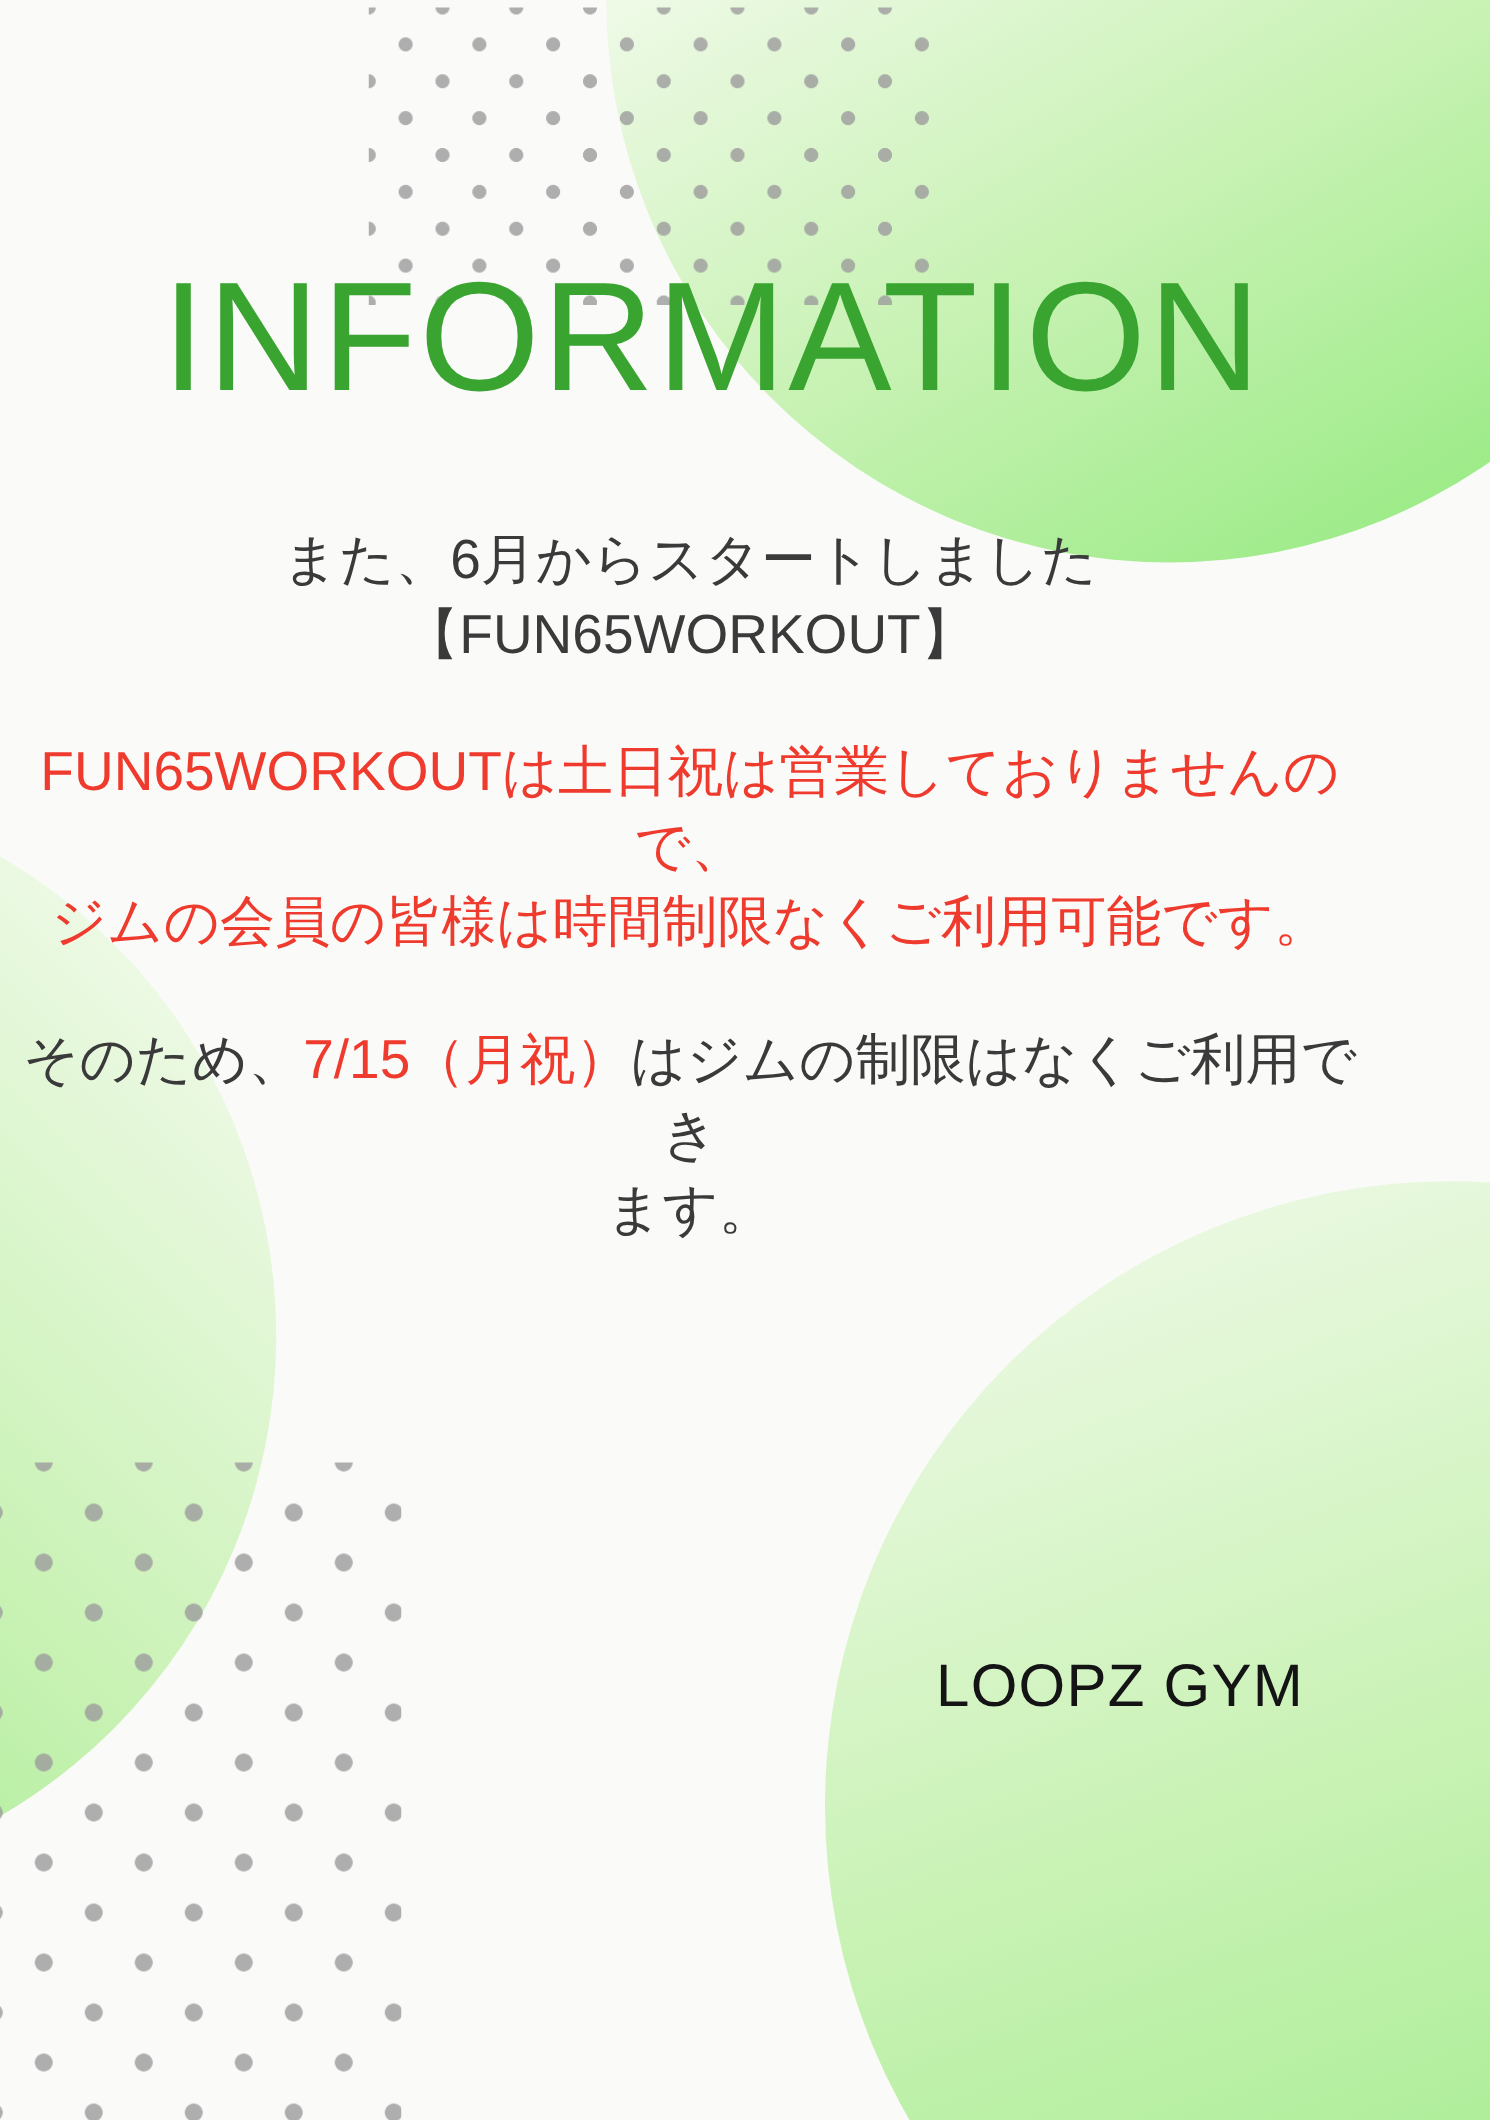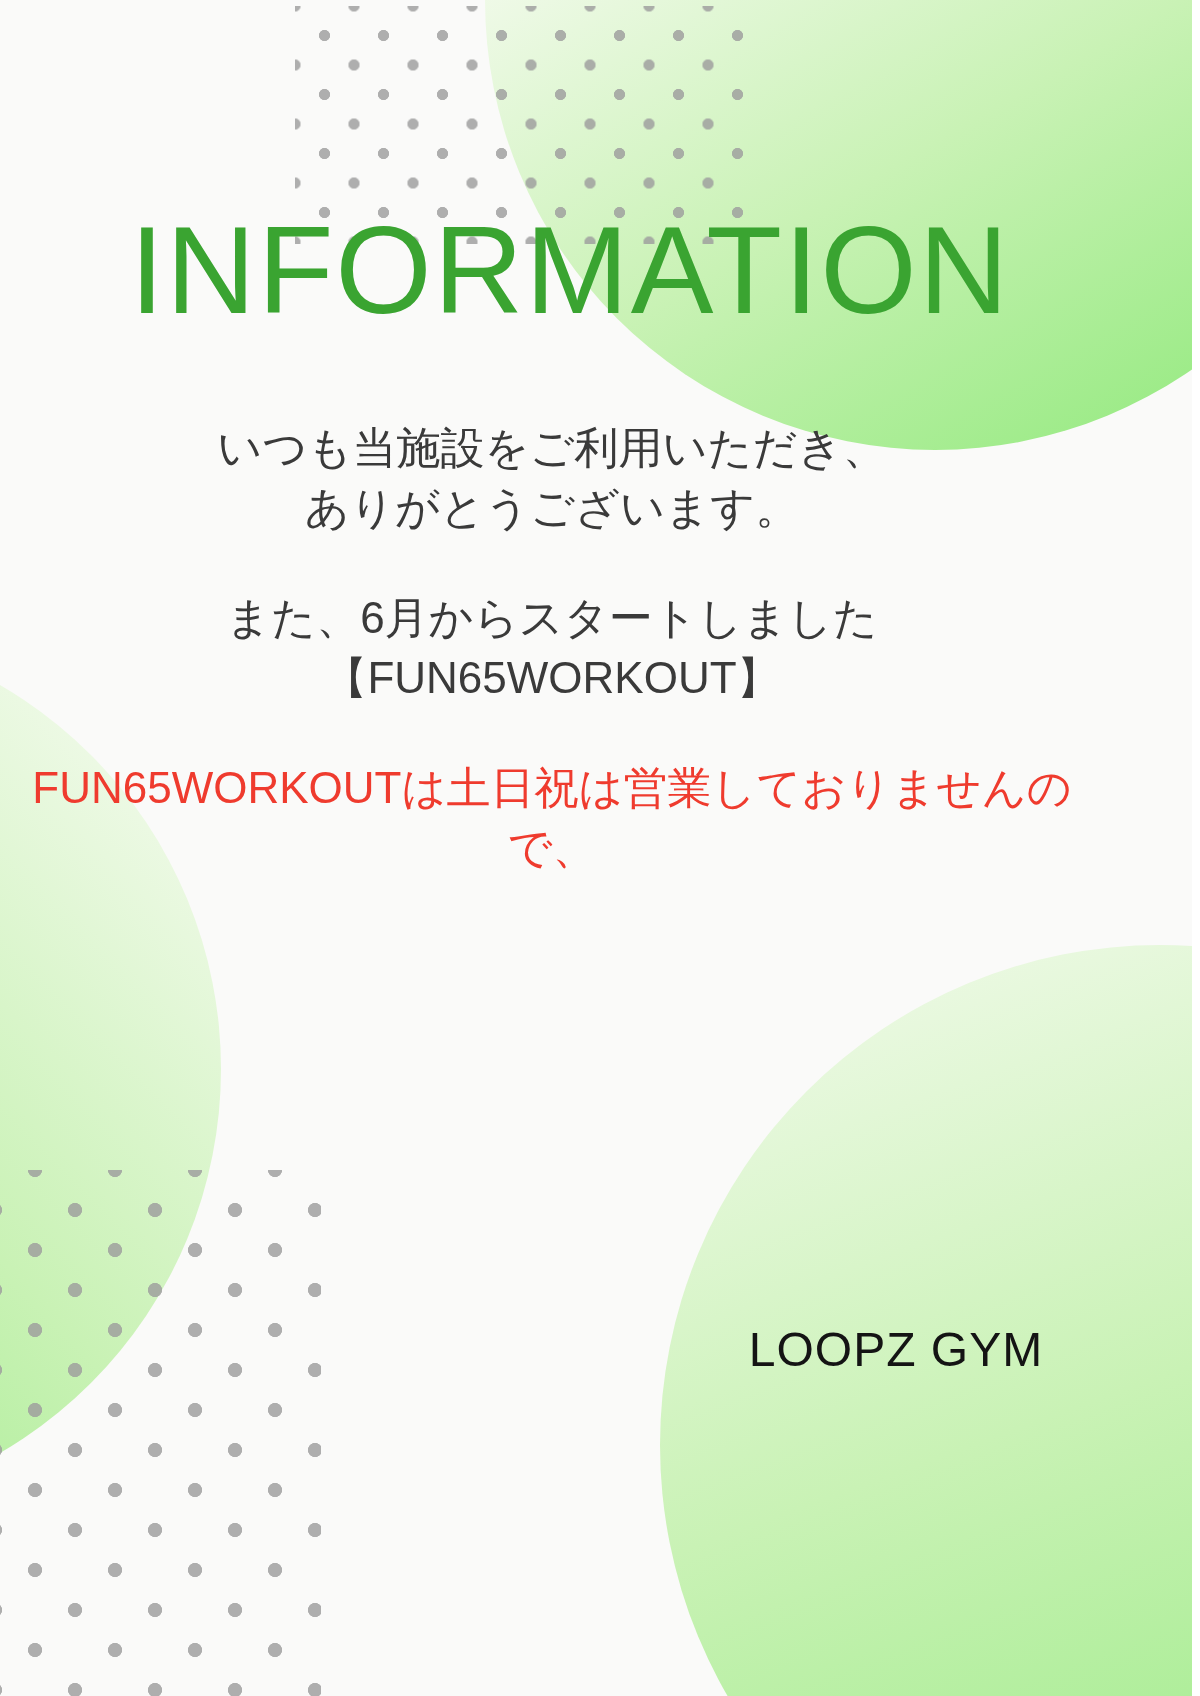--- a/index.html
+++ b/index.html
@@ -81,26 +81,27 @@
   <div class="circle circle-bl"></div>
   <div class="circle circle-br"></div>
 
   <div class="dots dots-top"></div>
   <div class="dots dots-bl"></div>
 
   <div class="title">INFORMATION</div>
 
   <div class="content">
     <p>
-      <span>いつも当施設をご利用いただき、</span><br>
-      <span>ありがとうございます。</span>
-    </p>
-    <p>
       <span>また、6月からスタートしました【FUN65WORKOUT】</span><br>
     </p>
     <p class="alert">
       <span>FUN65WORKOUTは土日祝は営業しておりませんので、</span><br>
+      <span>ジムの会員の皆様は時間制限なくご利用可能です。</span>
+    </p>
+    <p>
+      <span>そのため、</span><span class="date-red">7/15（月祝）</span><span>はジムの制限はなくご利用でき</span><br>
+      <span>ます。</span>
     </p>
   </div>
 
   <div class="signature">LOOPZ GYM</div>
 
 </div>
 
 </body></html>

